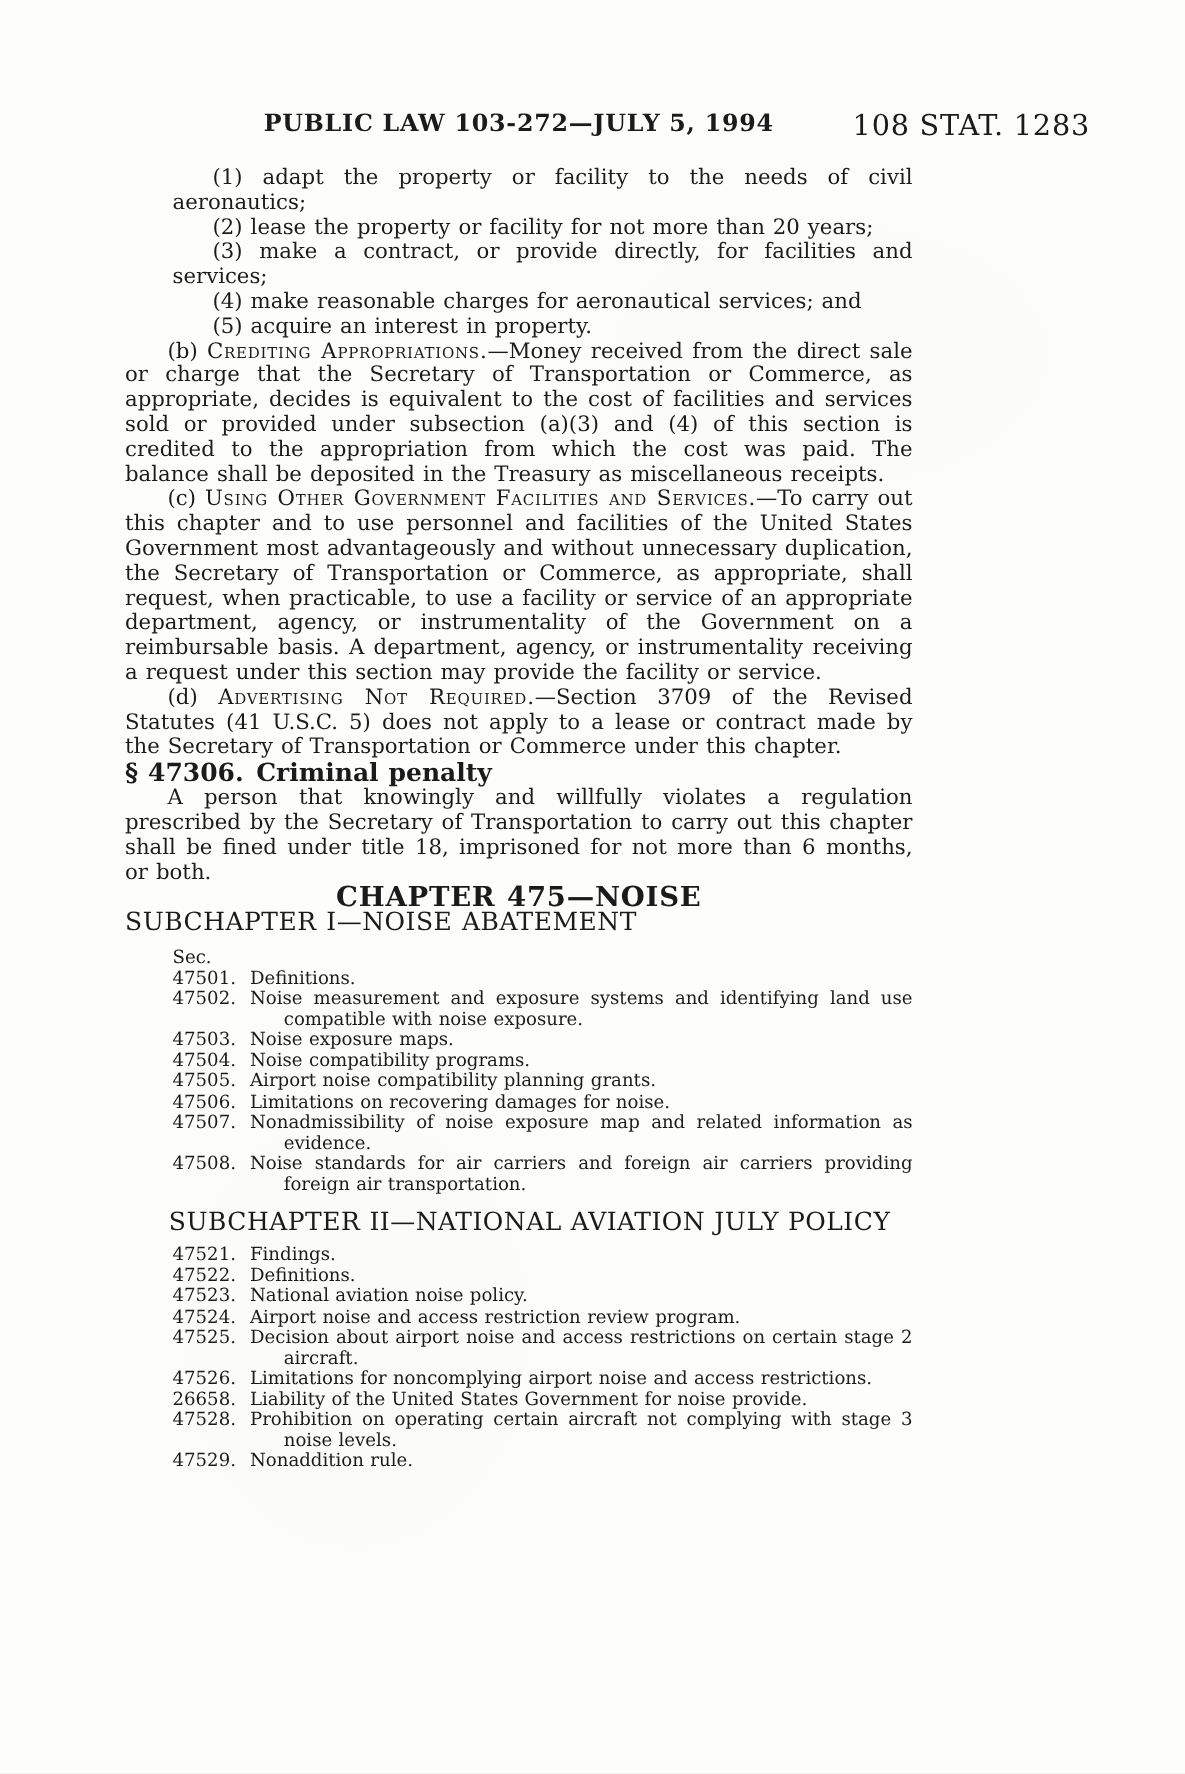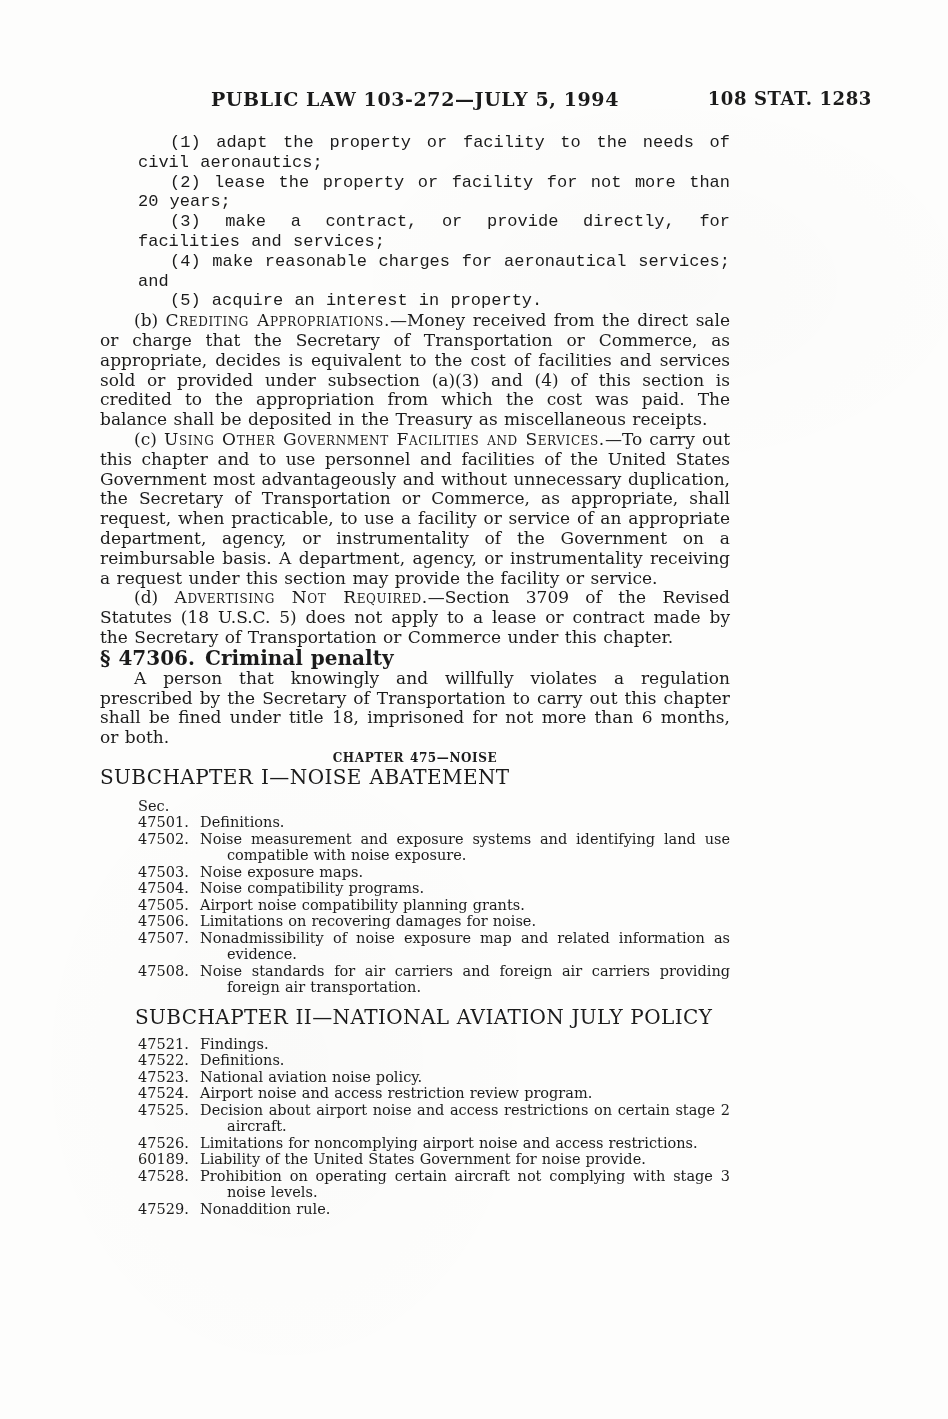--- a/index.html
+++ b/index.html
@@ -19,55 +19,54 @@
   
   .running-head { position: absolute; top: 88px; left: 0; width: 948px; height: 26px; }
   .head-law {
     position: absolute; left: 100px; width: 630px;
     text-align: center;
     font-size: 19px; font-weight: bold; letter-spacing: 0.6px;
     white-space: nowrap;
   }
   .head-stat {
     position: absolute; right: 76px; top: 0;
-    font-size: 18px; font-weight: bold; letter-spacing: 0.6px;
+    font-size: 23px; font-weight: normal; letter-spacing: 0.6px;
     white-space: nowrap;
   }
   
   .column {
     position: absolute; left: 100px; top: 133px; width: 630px;
     font-size: 17px; line-height: 19.8px;
     word-spacing: 1px;
   }
   .column p { margin: 0; }
   .clause {
     text-align: justify;
     padding-left: 38px;
     text-indent: 32px;
-    font-family: Liberation Mono, monospace;
   }
   .para {
     text-align: justify;
     text-indent: 34px;
   }
   .sc { font-variant-caps: small-caps; letter-spacing: 0.6px; }
   .section-heading {
     margin: 12px 0 9px 0;
     font-size: 20px; font-weight: bold;
     line-height: 21px;
   }
   .section-heading .sec-num { margin-right: 10px; }
   .section-para {
     text-align: justify;
     text-indent: 34px;
   }
   .chapter-heading {
     margin-top: 19px;
     text-align: center;
-    font-size: 12px; font-weight: bold; letter-spacing: 0.6px;
+    font-size: 22px; font-weight: bold; letter-spacing: 0.6px;
     line-height: 21px;
   }
   .subchapter-heading {
     margin-top: 15px;
     font-size: 20px; letter-spacing: 0.4px;
     line-height: 17px;
   }
   .subchapter-heading.second { margin-top: 13px; margin-bottom: 10px; }
   .toc {
     margin-top: 12px;
@@ -98,21 +97,21 @@
     <p class="clause">(1) adapt the property or facility to the needs of civil aeronautics;</p>
     <p class="clause">(2) lease the property or facility for not more than 20 years;</p>
     <p class="clause">(3) make a contract, or provide directly, for facilities and services;</p>
     <p class="clause">(4) make reasonable charges for aeronautical services; and</p>
     <p class="clause">(5) acquire an interest in property.</p>
 
     <p class="para"><span>(b) </span><span class="sc">Crediting Appropriations.</span><span>—Money received from the direct sale or charge that the Secretary of Transportation or Commerce, as appropriate, decides is equivalent to the cost of facilities and services sold or provided under subsection (a)(3) and (4) of this section is credited to the appropriation from which the cost was paid. The balance shall be deposited in the Treasury as miscellaneous receipts.</span></p>
 
     <p class="para"><span>(c) </span><span class="sc">Using Other Government Facilities and Services.</span><span>—To carry out this chapter and to use personnel and facilities of the United States Government most advantageously and without unnecessary duplication, the Secretary of Transportation or Commerce, as appropriate, shall request, when practicable, to use a facility or service of an appropriate department, agency, or instrumentality of the Government on a reimbursable basis. A department, agency, or instrumentality receiving a request under this section may provide the facility or service.</span></p>
 
-    <p class="para"><span>(d) </span><span class="sc">Advertising Not Required.</span><span>—Section 3709 of the Revised Statutes (18 U.S.C. 5) does not apply to a lease or contract made by the Secretary of Transportation or Commerce under this chapter.</span></p>
+    <p class="para"><span>(d) </span><span class="sc">Advertising Not Required.</span><span>—Section 3709 of the Revised Statutes (41 U.S.C. 5) does not apply to a lease or contract made by the Secretary of Transportation or Commerce under this chapter.</span></p>
 
     <p class="section-heading"><span class="sec-num">§ 47306.</span><span>Criminal penalty</span></p>
 
     <p class="section-para">A person that knowingly and willfully violates a regulation prescribed by the Secretary of Transportation to carry out this chapter shall be fined under title 18, imprisoned for not more than 6 months, or both.</p>
 
     <p class="chapter-heading">CHAPTER 475—NOISE</p>
 
     <p class="subchapter-heading">SUBCHAPTER I—NOISE ABATEMENT</p>
 
     <div class="toc">
@@ -128,19 +127,19 @@
       <p class="toc-entry"><span class="toc-num">47508.</span><span>Noise standards for air carriers and foreign air carriers providing foreign air transportation.</span></p>
 
       <p class="subchapter-heading second">SUBCHAPTER II—NATIONAL AVIATION JULY POLICY</p>
 
       <p class="toc-entry"><span class="toc-num">47521.</span><span>Findings.</span></p>
       <p class="toc-entry"><span class="toc-num">47522.</span><span>Definitions.</span></p>
       <p class="toc-entry"><span class="toc-num">47523.</span><span>National aviation noise policy.</span></p>
       <p class="toc-entry"><span class="toc-num">47524.</span><span>Airport noise and access restriction review program.</span></p>
       <p class="toc-entry"><span class="toc-num">47525.</span><span>Decision about airport noise and access restrictions on certain stage 2 aircraft.</span></p>
       <p class="toc-entry"><span class="toc-num">47526.</span><span>Limitations for noncomplying airport noise and access restrictions.</span></p>
-      <p class="toc-entry"><span class="toc-num">60189.</span><span>Liability of the United States Government for noise provide.</span></p>
+      <p class="toc-entry"><span class="toc-num">26658.</span><span>Liability of the United States Government for noise provide.</span></p>
       <p class="toc-entry"><span class="toc-num">47528.</span><span>Prohibition on operating certain aircraft not complying with stage 3 noise levels.</span></p>
       <p class="toc-entry"><span class="toc-num">47529.</span><span>Nonaddition rule.</span></p>
     </div>
 
   </div>
 </div>
 
 </body></html>

